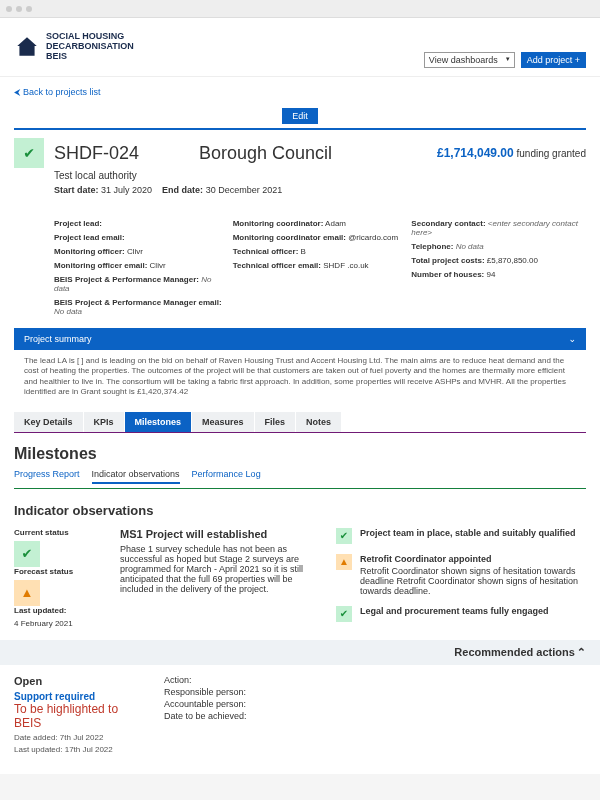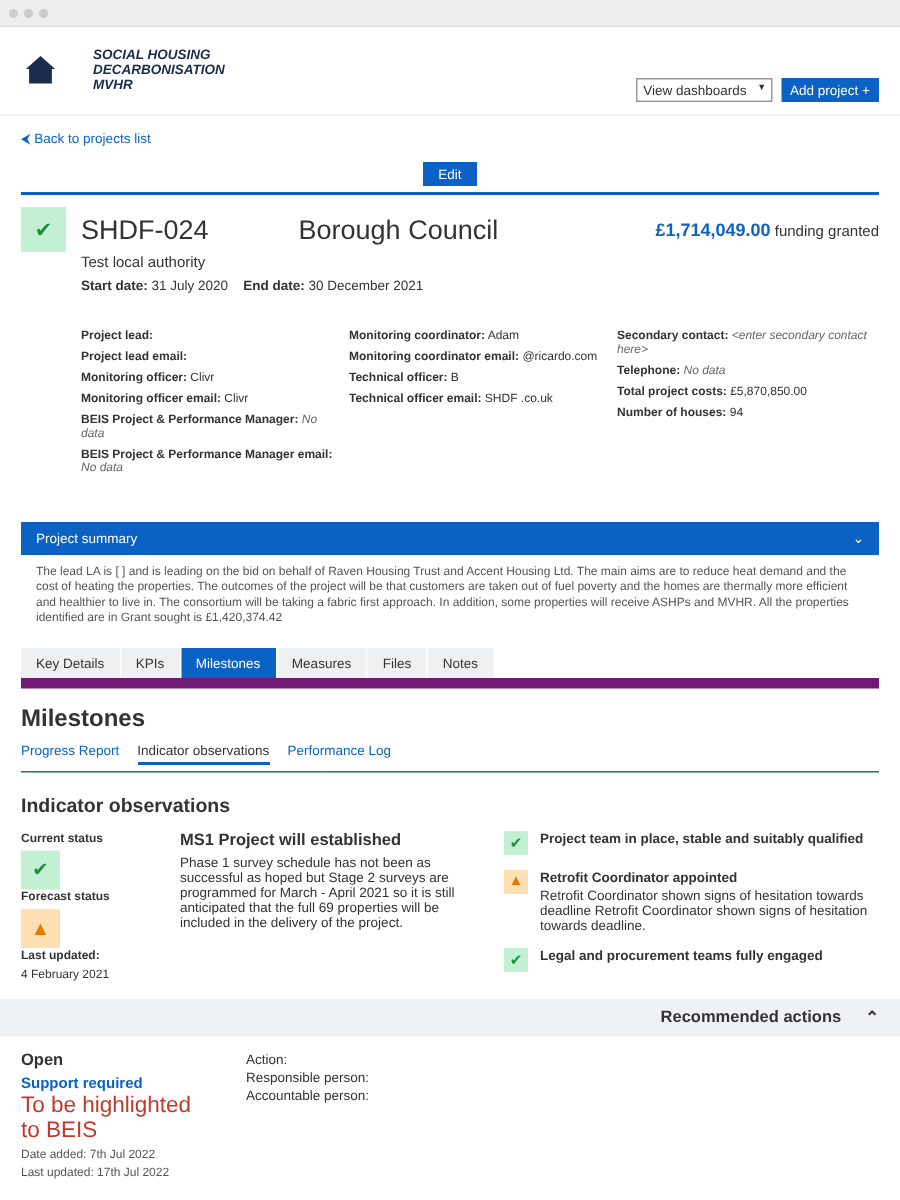--- a/index.html
+++ b/index.html
@@ -1,21 +1,21 @@
 <!DOCTYPE html>
 <html><head>
 <meta charset="utf-8">
 <style>
   * { box-sizing: border-box; margin: 0; padding: 0; }
   body { font-family: Arial, Helvetica, sans-serif; background: #f5f5f5; color: #333; font-size: 10px; width: 600px; }
   .browser-chrome { background: #eee; height: 18px; border-bottom: 1px solid #ddd; display: flex; align-items: center; padding: 0 6px; gap: 4px; }
   .dot { width: 6px; height: 6px; border-radius: 50%; background: #ccc; }
   .page { background: #fff; }
   .header { display: flex; justify-content: space-between; align-items: center; padding: 8px 14px; border-bottom: 1px solid #eee; }
-  .logo { display: flex; align-items: center; gap: 22px; font-style: italic; }
+  .logo { display: flex; align-items: center; gap: 6px; }
   .logo-icon svg { display: block; }
   .logo-text { font-weight: bold; font-size: 9px; line-height: 1.1; color: #1a2b4c; }
   .header-controls { display: flex; gap: 6px; align-items: center; margin-top: 26px; }
   .select-like { border: 1px solid #999; padding: 2px 16px 2px 4px; font-size: 9px; position: relative; background: #fff; min-width: 90px; }
   .select-like::after { content: "▼"; font-size: 6px; position: absolute; right: 3px; top: 3px; }
   .btn-primary { background: #0b62c4; color: #fff; padding: 3px 6px; font-size: 9px; border: none; cursor: pointer; }
   .back-link { color: #0b62c4; font-size: 9px; padding: 10px 14px; display: inline-block; cursor: pointer; }
   .edit-row { display: flex; justify-content: center; padding: 0 14px 4px; }
   .edit-btn { background: #0b62c4; color: #fff; padding: 3px 10px; font-size: 9px; border: none; }
   .project-card { margin: 0 14px; border-top: 2px solid #0b62c4; padding: 8px 0; }
@@ -24,48 +24,48 @@
   .title-main { font-size: 18px; font-weight: 500; display: flex; gap: 60px; flex: 1; }
   .funding { color: #0b62c4; font-weight: bold; font-size: 12px; }
   .funding-label { color: #333; font-weight: normal; font-size: 10px; }
   .subtitle { font-size: 10px; margin-left: 40px; margin-top: 2px; }
   .dates { font-size: 9px; margin-left: 40px; margin-top: 4px; }
   .dates strong { font-weight: bold; }
   .details-grid { display: flex; margin-left: 40px; margin-top: 24px; gap: 4px; font-size: 8px; }
   .details-col { flex: 1; display: flex; flex-direction: column; gap: 5px; }
   .det-label { font-weight: bold; }
   .det-val { font-style: italic; color: #666; }
-  .summary-bar { background: #0b62c4; color: #fff; padding: 6px 10px; font-size: 9px; display: flex; justify-content: space-between; align-items: center; margin: 24px 14px 0; }
+  .summary-bar { background: #0b62c4; color: #fff; padding: 6px 10px; font-size: 9px; display: flex; justify-content: space-between; align-items: center; margin: 4px 14px 0; }
   .summary-text { font-size: 8px; padding: 6px 24px; color: #555; line-height: 1.3; }
-  .tabs { display: flex; border-bottom: 7px solid #701a75; margin: 8px 14px 0; font-size: 9px; }
+  .tabs { display: flex; border-bottom: 1px solid #701a75; margin: 8px 14px 0; font-size: 9px; font-weight: bold; }
   .tab { padding: 5px 10px; cursor: pointer; color: #333; background: #eef0f2; margin-right: 1px; }
   .tab.active { background: #0b62c4; color: #fff; }
   .section-title { font-size: 16px; font-weight: bold; margin: 12px 14px 6px; }
   .subtabs { display: flex; gap: 12px; margin: 0 14px; font-size: 9px; border-bottom: 1px solid #15803d; padding-bottom: 4px; }
   .subtab { color: #0b62c4; cursor: pointer; }
   .subtab.active { color: #333; border-bottom: 2px solid #0b62c4; padding-bottom: 3px; }
   .subsection-title { font-size: 13px; margin: 14px 14px 10px; }
   .observations { display: flex; margin: 10px 14px; gap: 16px; }
   .obs-left { width: 90px; font-size: 8px; display: flex; flex-direction: column; }
   .status-block .lbl { font-weight: bold; margin-bottom: 4px; }
   .status-icon { width: 26px; height: 26px; display: flex; align-items: center; justify-content: center; font-size: 13px; }
   .status-ok { background: #c3f0d3; color: #1a8f3c; }
   .status-warn { background: #ffe0b3; color: #e07b00; }
   .obs-mid { width: 200px; font-size: 9px; }
   .obs-mid h4 { font-size: 11px; font-weight: bold; margin-bottom: 4px; }
   .obs-right { flex: 1; font-size: 9px; display: flex; flex-direction: column; gap: 10px; }
   .obs-item { display: flex; gap: 8px; }
   .obs-item .status-icon { width: 16px; height: 16px; font-size: 10px; flex-shrink: 0; }
   .obs-item-body strong { display: block; font-weight: bold; margin-bottom: 2px; }
-  .rec-bar { background: #eef2f5; padding: 6px 14px; font-size: 11px; font-weight: bold; display: flex; justify-content: flex-end; align-items: center; gap: 16px; margin-top: 12px; }
+  .rec-bar { background: #eef2f5; padding: 6px 14px; font-size: 11px; font-weight: bold; display: flex; justify-content: flex-end; align-items: center; gap: 2px; margin-top: 12px; }
   .actions-area { display: flex; padding: 10px 14px 20px; gap: 20px; font-size: 9px; }
   .actions-left { width: 130px; }
   .actions-left .open { font-weight: bold; font-size: 11px; margin-bottom: 4px; }
   .actions-left .support { color: #0b62c4; font-weight: bold; font-size: 10px; }
-  .actions-left .beis { color: #c0392b; font-size: 15px; }
+  .actions-left .beis { color: #c0392b; font-size: 12px; }
   .actions-left .meta { font-size: 8px; color: #555; margin-top: 3px; }
   .actions-right { flex: 1; }
   .actions-right div { margin-bottom: 2px; }
   .actions-right .lbl { font-weight: normal; }
 </style>
 </head>
 <body>
 
 <div class="browser-chrome">
   <div class="dot"></div>
@@ -77,21 +77,21 @@
   <div class="header">
     <div class="logo">
       <span class="logo-icon">
         <svg width="26" height="26" viewBox="0 0 24 24">
             <path fill="#1a2b4c" d="M12 3 L3 11 H5 V20 H19 V11 H21 Z"></path>
           </svg>
       </span>
       <div class="logo-text">
         <div>SOCIAL HOUSING</div>
         <div>DECARBONISATION</div>
-        <div>MVHR</div>
+        <div>BEIS</div>
       </div>
     </div>
     <div class="header-controls">
       <div class="select-like">View dashboards</div>
       <button class="btn-primary">Add project +</button>
     </div>
   </div>
 
   <a class="back-link">⮜ Back to projects list</a>
 
@@ -221,15 +221,16 @@
       <div class="open">Open</div>
       <div class="support">Support required</div>
       <div class="beis">To be highlighted to BEIS</div>
       <div class="meta"><span>Date added:</span> <span>7th Jul 2022</span></div>
       <div class="meta"><span>Last updated:</span> <span>17th Jul 2022</span></div>
     </div>
     <div class="actions-right">
       <div><span class="lbl">Action:</span></div>
       <div><span class="lbl">Responsible person:</span></div>
       <div><span class="lbl">Accountable person:</span></div>
+      <div><span class="lbl">Date to be achieved:</span></div>
     </div>
   </div>
 </div>
 
 </body></html>

